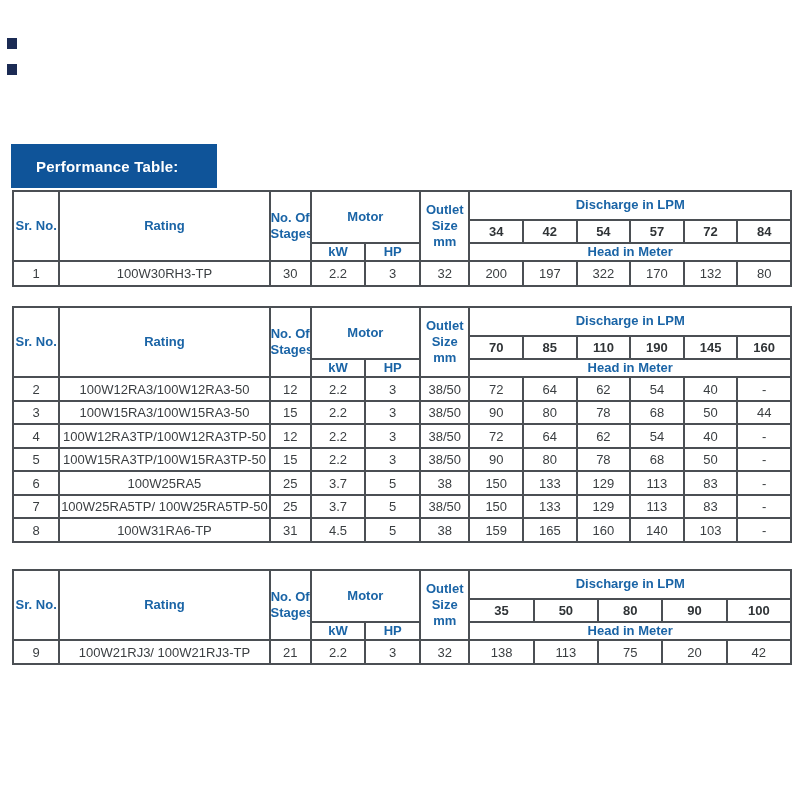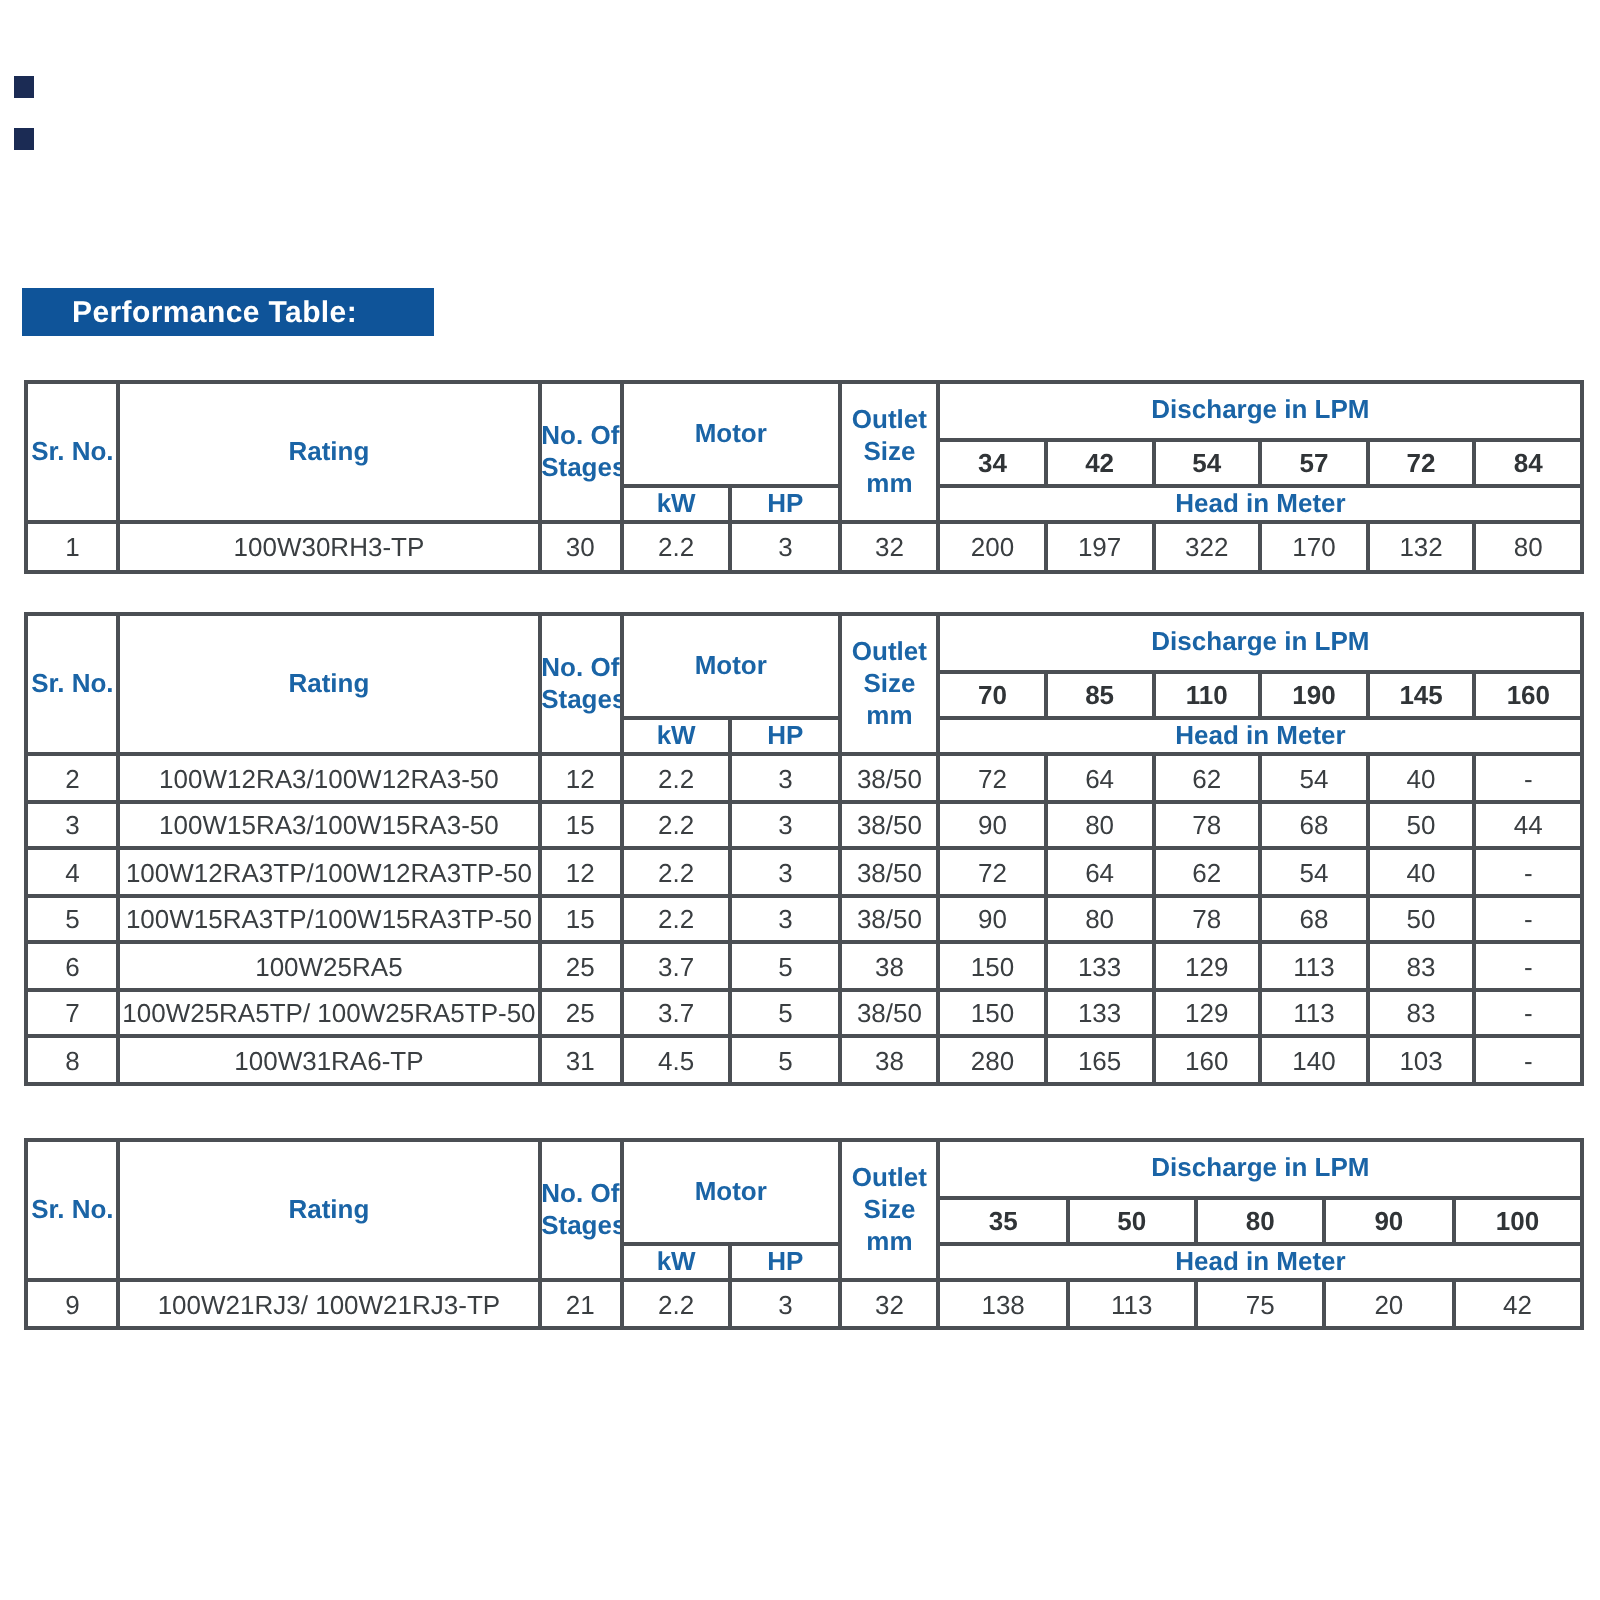--- a/index.html
+++ b/index.html
@@ -17,21 +17,21 @@
     background:#ffffff;
     font-family:"Liberation Sans", sans-serif;
     position:relative;
     overflow:hidden;
   }
   .page{position:absolute;inset:0;}
   .sq{position:absolute;left:7px;width:10px;height:11px;background:var(--corner-square);}
   .sq1{top:38px}
   .sq2{top:64px}
   .title-bar{
-    position:absolute;left:11px;top:144px;width:206px;height:24px;
+    position:absolute;left:11px;top:144px;width:206px;height:44px;
     background:var(--title-bg);
     color:#ffffff;font-weight:bold;font-size:15px;
     display:flex;align-items:center;
     padding-left:25px;box-sizing:border-box;
     letter-spacing:0.2px;
   }
   .tbl{position:absolute;left:12px;}
   #t1{top:190px}
   #t2{top:306px}
   #t3{top:569px}
@@ -241,21 +241,21 @@
             <td>83</td>
             <td>-</td>
           </tr>
           <tr>
             <td>8</td>
             <td class="left">100W31RA6-TP</td>
             <td>31</td>
             <td>4.5</td>
             <td>5</td>
             <td>38</td>
-            <td>280</td>
+            <td>159</td>
             <td>165</td>
             <td>160</td>
             <td>140</td>
             <td>103</td>
             <td>-</td>
           </tr>
         </tbody>
     </table>
   </div>
 

